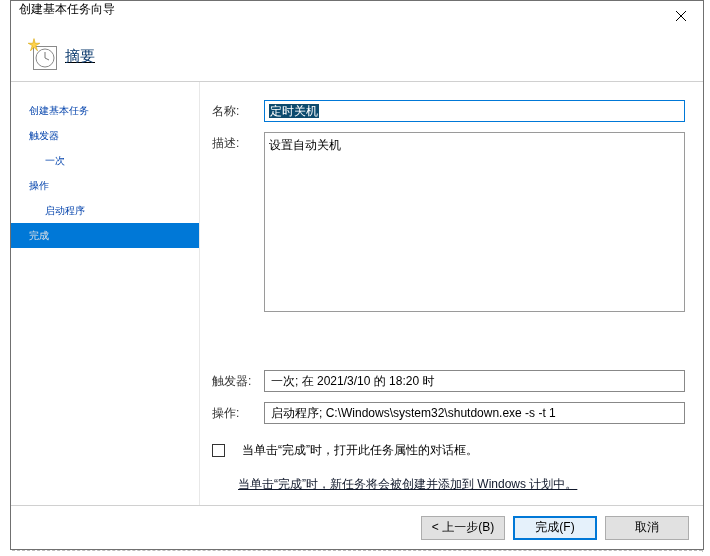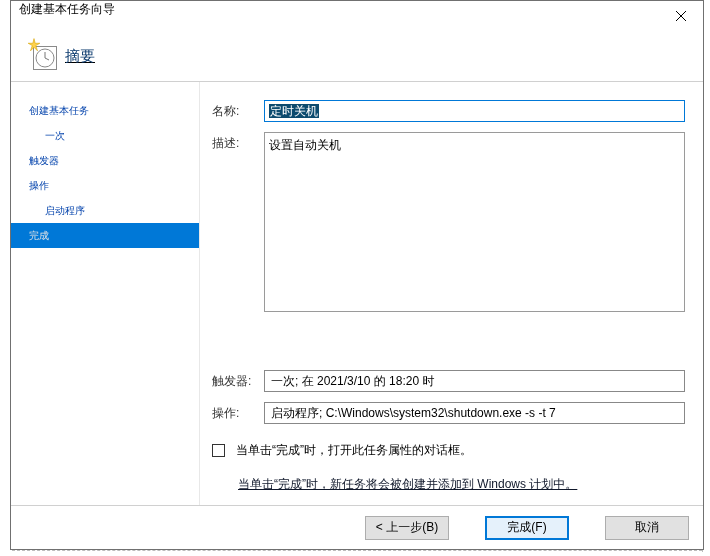--- a/index.html
+++ b/index.html
@@ -89,40 +89,39 @@
     flex:1; border:1px solid #9a9a9a; padding:4px;
     font-size:12px; background:#fff;
     min-height:180px;
   }
   .ro-input {
     flex:1; height:22px; border:1px solid #888;
     background:#fff; padding:2px 6px; font-size:12px;
     display:flex; align-items:center;
   }
   .chkrow {
-    display:flex; align-items:center; gap:11px; margin-top:8px;
+    display:flex; align-items:center; gap:17px; margin-top:8px;
     padding-left:0;
   }
   .chk {
     width:13px; height:13px; border:1px solid #333; background:#fff;
   }
   .infotext {
     margin-top:17px; padding-left:26px; font-size:12px; color:#0f172a;text-decoration:underline;
   }
   .footer {
     height:44px; border-top:1px solid #d0d0d0;
     display:flex; align-items:center; justify-content:flex-end;
     gap:8px; padding-right:14px;
   }
   .btn {
     min-width:84px; height:24px; border:1px solid #adadad;
     background:#e1e1e1; font-family:inherit; font-size:12px;
     display:flex; align-items:center; justify-content:center;
     cursor:default;
-    margin-left:28px;
   }
   .btn.default {
     border:2px solid #0078d7; background:#e5f1fb;
   }
 </style>
 </head>
 <body>
 
 <div class="rs-dash"></div>
 <div class="rs-bot"></div>
@@ -154,22 +153,22 @@
     </div>
     <div class="header-title">摘要</div>
   </div>
 
   <div class="divider"></div>
 
   <div class="body">
 
     <div class="sidebar" id="sidebar">
         <div class="sb-item link">创建基本任务</div>
+        <div class="sb-item link">触发器</div>
         <div class="sb-item sub link">一次</div>
-        <div class="sb-item link">触发器</div>
         <div class="sb-item link">操作</div>
         <div class="sb-item sub link">启动程序</div>
         <div class="sb-item selected">完成</div>
       </div>
 
     <div class="content">
 
       <div class="row">
         <div class="lbl">名称:</div>
         <div class="txt-input sel">
@@ -182,21 +181,21 @@
         <div class="desc-box">设置自动关机</div>
       </div>
 
       <div class="row">
         <div class="lbl">触发器:</div>
         <div class="ro-input">一次;  在 2021/3/10 的 18:20 时</div>
       </div>
 
       <div class="row">
         <div class="lbl">操作:</div>
-        <div class="ro-input">启动程序;  C:\Windows\system32\shutdown.exe -s -t 7</div>
+        <div class="ro-input">启动程序;  C:\Windows\system32\shutdown.exe -s -t 1</div>
       </div>
 
       <div class="chkrow">
         <div class="chk"></div>
         <span>当单击“完成”时，打开此任务属性的对话框。</span>
       </div>
 
       <div class="infotext">当单击“完成”时，新任务将会被创建并添加到 Windows 计划中。</div>
 
       <div style="height:12px"></div>

